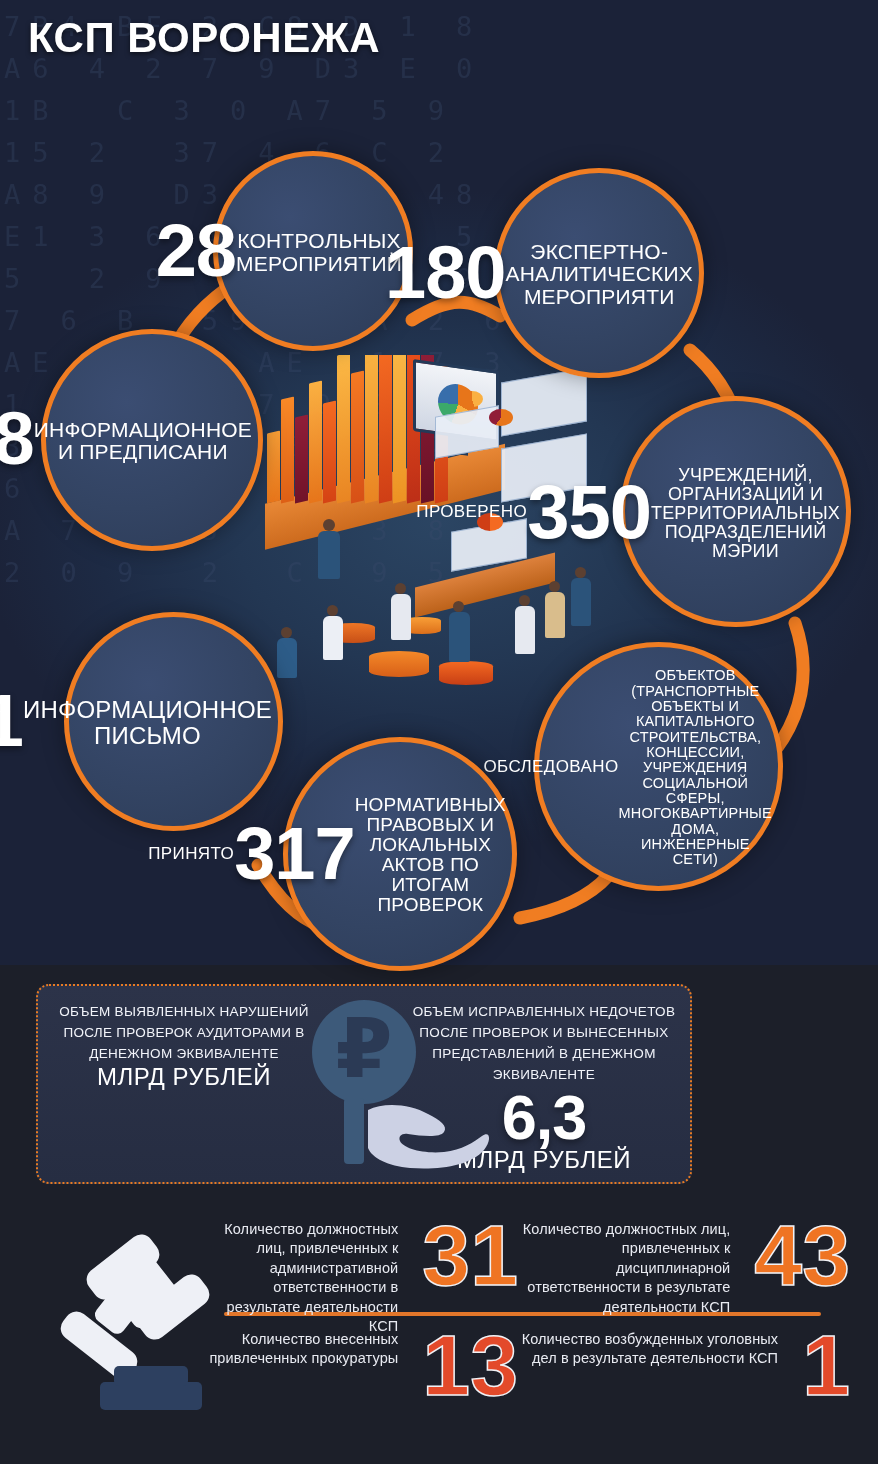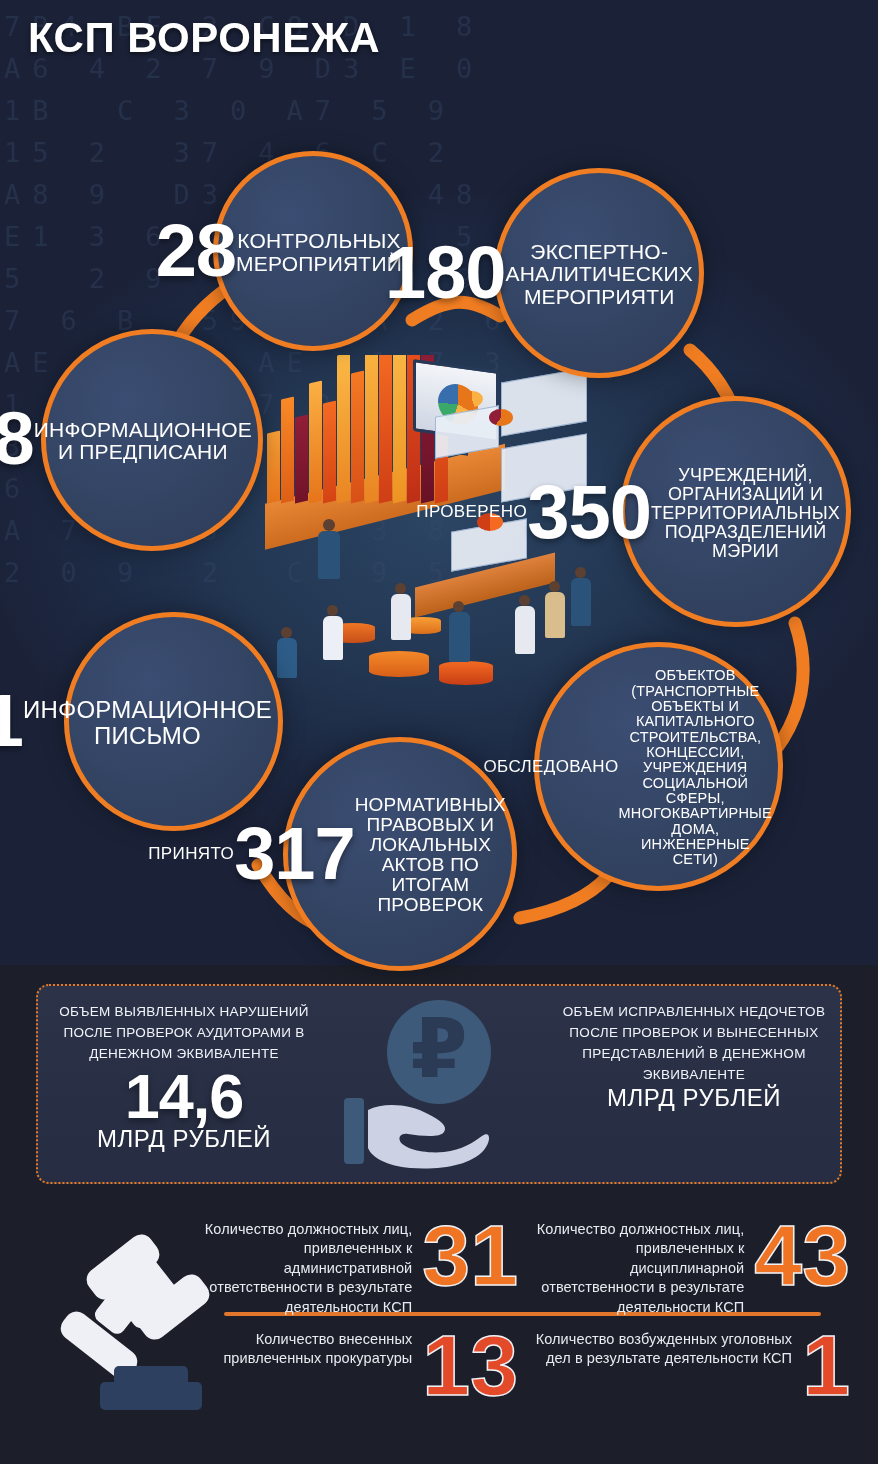--- a/index.html
+++ b/index.html
@@ -115,21 +115,21 @@
   #b615{ left:534px; top:642px; width:249px; height:249px; }
   #b615 .num{ font-size:74px; }
   #b615 .post{ font-size:14.5px; margin-top:3px; }
 
   #b317{ left:283px; top:737px; width:234px; height:234px; }
   #b317 .num{ font-size:74px; }
   #b317 .post{ font-size:19px; margin-top:2px; }
 
   
   #money{
-    position:absolute; left:36px; top:984px; width:806px; height:200px; z-index:30;
+    position:absolute; left:36px; top:984px; width:656px; height:200px; z-index:30;
     border:2px dotted #e87b22; border-radius:13px;
     background:linear-gradient(#2c3349,#262d42);
     display:flex; align-items:stretch;
   }
   .mcol{ width:292px; padding:16px 8px 0; text-align:center; }
   .mcol .cap{ font-size:13.5px; line-height:1.55; letter-spacing:.3px; color:#f2f4fa; }
   .mcol .big{ font-size:63px; font-weight:bold; line-height:.95; margin-top:2px;
     letter-spacing:-1px; text-shadow:0 3px 7px rgba(0,0,0,.4); }
   .mcol .unit{ font-size:24px; letter-spacing:.5px; margin-top:-2px; }
   #coin-wrap{ position:relative; flex:1; }
@@ -143,21 +143,21 @@
   #hand{ position:absolute; left:14px; bottom:12px; }
 
   
   #gavel{ position:absolute; left:58px; top:1212px; z-index:30; }
   #divider{ position:absolute; left:224px; top:1312px; width:597px; height:4px;
     background:#e2762a; border-radius:2px; z-index:30; }
 
   .stat{ position:absolute; display:flex; z-index:30; }
   .stat .txt{ font-size:14.5px; line-height:1.34; text-align:right;
     color:#e9ebf2; letter-spacing:.1px; }
-  .stat .val{ font-weight:bold; line-height:.82; margin-left:10px;
+  .stat .val{ font-weight:bold; line-height:.82; margin-left:24px;
     -webkit-text-stroke:1.5px #f0f1f5; }
   #s31{ left:198px;  top:1220px; width:320px; justify-content:flex-end; }
   #s43{ left:520px;  top:1220px; width:330px; justify-content:flex-end; }
   #s13{ left:198px;  top:1330px; width:320px; justify-content:flex-end; }
   #s1 { left:520px;  top:1330px; width:330px; justify-content:flex-end; }
   #s31 .val,#s43 .val{ font-size:86px; color:#ef7423; }
   #s13 .val,#s1  .val{ font-size:86px; color:#e34a2a; }
 </style>
 </head>
 <body>
@@ -314,40 +314,40 @@
   <div class="post" style="white-space:pre-line">НОРМАТИВНЫХ
 ПРАВОВЫХ И
 ЛОКАЛЬНЫХ
 АКТОВ ПО ИТОГАМ
 ПРОВЕРОК</div>
 </div>
 
 <div id="money">
   <div class="mcol">
     <div class="cap">ОБЪЕМ ВЫЯВЛЕННЫХ НАРУШЕНИЙ ПОСЛЕ ПРОВЕРОК АУДИТОРАМИ В ДЕНЕЖНОМ ЭКВИВАЛЕНТЕ</div>
-    <div class="big">14,6</div>
     <div class="unit">МЛРД РУБЛЕЙ</div>
   </div>
 
   <div id="coin-wrap">
     <div id="coin">
       <span>₽</span>
     </div>
     <svg id="hand" width="148" height="78" viewBox="0 0 148 78">
       <rect x="0" y="6" width="20" height="66" rx="4" fill="#3d5a7a"></rect>
       <path d="M24 18 C 40 10 66 12 84 22 C 96 28 104 34 100 40
                C 96 46 78 44 64 42 C 58 41 54 44 56 49
                C 59 56 78 62 100 60 C 118 58 130 50 138 44
                C 146 38 148 48 140 58 C 126 74 96 78 66 76
                C 44 74 28 66 24 56 Z" fill="#ccd1e4"></path>
     </svg>
   </div>
 
   <div class="mcol">
     <div class="cap">ОБЪЕМ ИСПРАВЛЕННЫХ НЕДОЧЕТОВ ПОСЛЕ ПРОВЕРОК И ВЫНЕСЕННЫХ ПРЕДСТАВЛЕНИЙ В ДЕНЕЖНОМ ЭКВИВАЛЕНТЕ</div>
+    <div class="big">6,3</div>
     <div class="unit">МЛРД РУБЛЕЙ</div>
   </div>
 </div>
 
 <svg id="gavel" width="170" height="210" viewBox="0 0 170 210">
   <g fill="#eef0f6">
     <rect x="26" y="38" width="78" height="34" rx="12" transform="rotate(-38 65 55)"></rect>
     <rect x="76" y="78" width="78" height="34" rx="12" transform="rotate(-38 115 95)"></rect>
     <rect x="58" y="52" width="56" height="56" rx="8" transform="rotate(-38 86 80)"></rect>
     <rect x="-2" y="118" width="86" height="30" rx="12" transform="rotate(38 41 133)"></rect>

